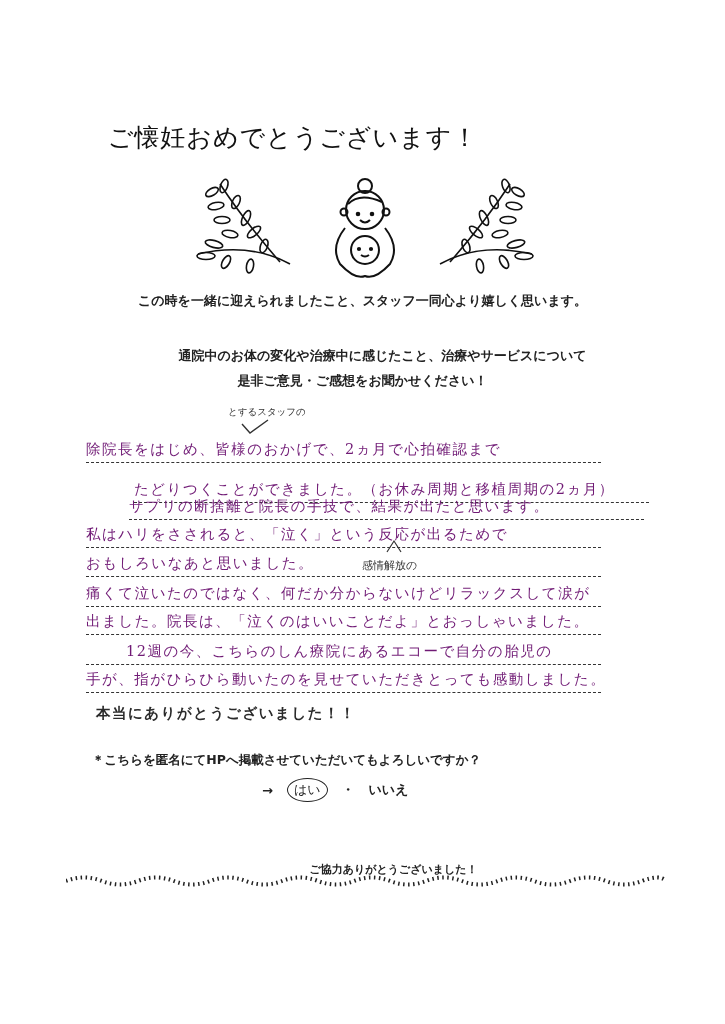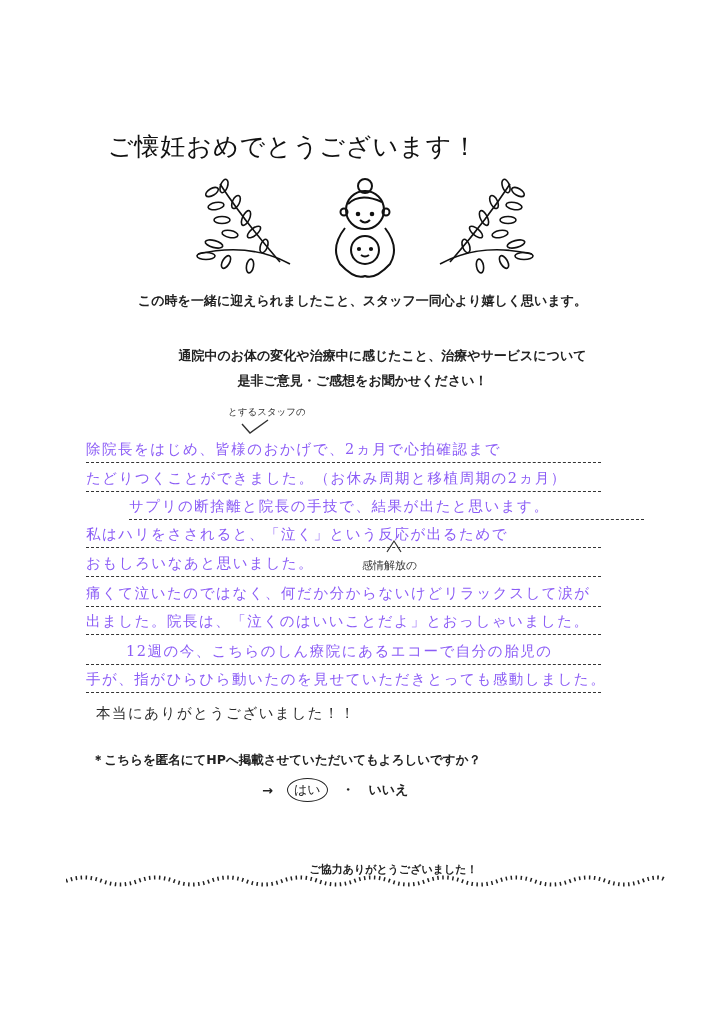--- a/index.html
+++ b/index.html
@@ -1,21 +1,21 @@
 <!DOCTYPE html>
 <html><head>
   <meta charset="utf-8">
   <style>
     html, body { margin: 0; padding: 0; background: #ffffff; }
     body {
       width: 725px; height: 1024px; position: relative; overflow: hidden;
       font-family: "DejaVu Sans", sans-serif; color: #1a1a1a;
     }
     .title {
-      position: absolute; top: 130px; left: 0; width: 586px; text-align: center;
+      position: absolute; top: 121px; left: 0; width: 586px; text-align: center;
       font-size: 25px; letter-spacing: 1px; color: #111;
     }
     .illus { position: absolute; top: 172px; left: 190px; width: 350px; height: 110px; }
     .subtitle {
       position: absolute; top: 292px; left: 0; width: 725px; text-align: center;
       font-size: 13px; font-weight: bold; color: #222;
     }
     .prompt1, .prompt2 {
       position: absolute; left: 0; width: 725px; text-align: center;
       font-size: 13px; font-weight: bold; color: #222;
@@ -25,26 +25,26 @@
     .insert-note {
       position: absolute; font-family: "DejaVu Serif", serif; font-size: 9.5px; color: #333;
     }
     .caret { position: absolute; }
     .hw-line {
       position: absolute; left: 86px; width: 515px; height: 28px;
       border-bottom: 1.4px dashed #333;
     }
     .hw-text {
       position: absolute; left: 0; bottom: 3px; white-space: nowrap;
-      font-family: "DejaVu Serif", serif; font-size: 14.5px; color: #8b5cf6;
+      font-family: "DejaVu Serif", serif; font-size: 14.5px; color: #701a75;
       letter-spacing: 1.5px;
     }
     .last-line {
       position: absolute; left: 96px; top: 704px; white-space: nowrap;
-      font-family: "DejaVu Serif", serif; font-size: 14.5px; color: #2a2a2a; letter-spacing: 1.5px;
+      font-family: "DejaVu Serif", serif; font-size: 14.5px; color: #2a2a2a; letter-spacing: 1.5px; font-weight: bold;
     }
     .consent-q {
       position: absolute; top: 752px; left: 0; width: 573px; text-align: center;
       font-size: 12.5px; font-weight: bold; color: #222;
     }
     .consent-row {
       position: absolute; top: 778px; left: 262px; font-size: 13px; font-weight: bold; color: #222;
       display: flex; align-items: center; gap: 14px;
     }
     .circled {
@@ -127,21 +127,21 @@
   <path d="M2 6 L10 15 L28 2" fill="none" stroke="#333" stroke-width="1.4"></path>
 </svg>
 <div class="insert-note" style="top:558px; left:362px; font-size:11px;">感情解放の</div>
 <svg class="caret" style="top:538px; left:385px;" width="20" height="16">
   <path d="M2 14 L9 3 L16 14" fill="none" stroke="#333" stroke-width="1.2"></path>
 </svg>
 
 <div class="hw-line" style="top:434px;">
   <span class="hw-text">除院長をはじめ、皆様のおかげで、2ヵ月で心拍確認まで</span>
 </div>
-<div class="hw-line" style="top:463px;">
+<div class="hw-line" style="top:474px;margin-left:48px;">
   <span class="hw-text">たどりつくことができました。（お休み周期と移植周期の2ヵ月）</span>
 </div>
 <div class="hw-line" style="top:491px;margin-left:43px;">
   <span class="hw-text">サプリの断捨離と院長の手技で、結果が出たと思います。</span>
 </div>
 <div class="hw-line" style="top:519px;">
   <span class="hw-text">私はハリをさされると、「泣く」という反応が出るためで</span>
 </div>
 <div class="hw-line" style="top:548px;">
   <span class="hw-text">おもしろいなあと思いました。</span>

